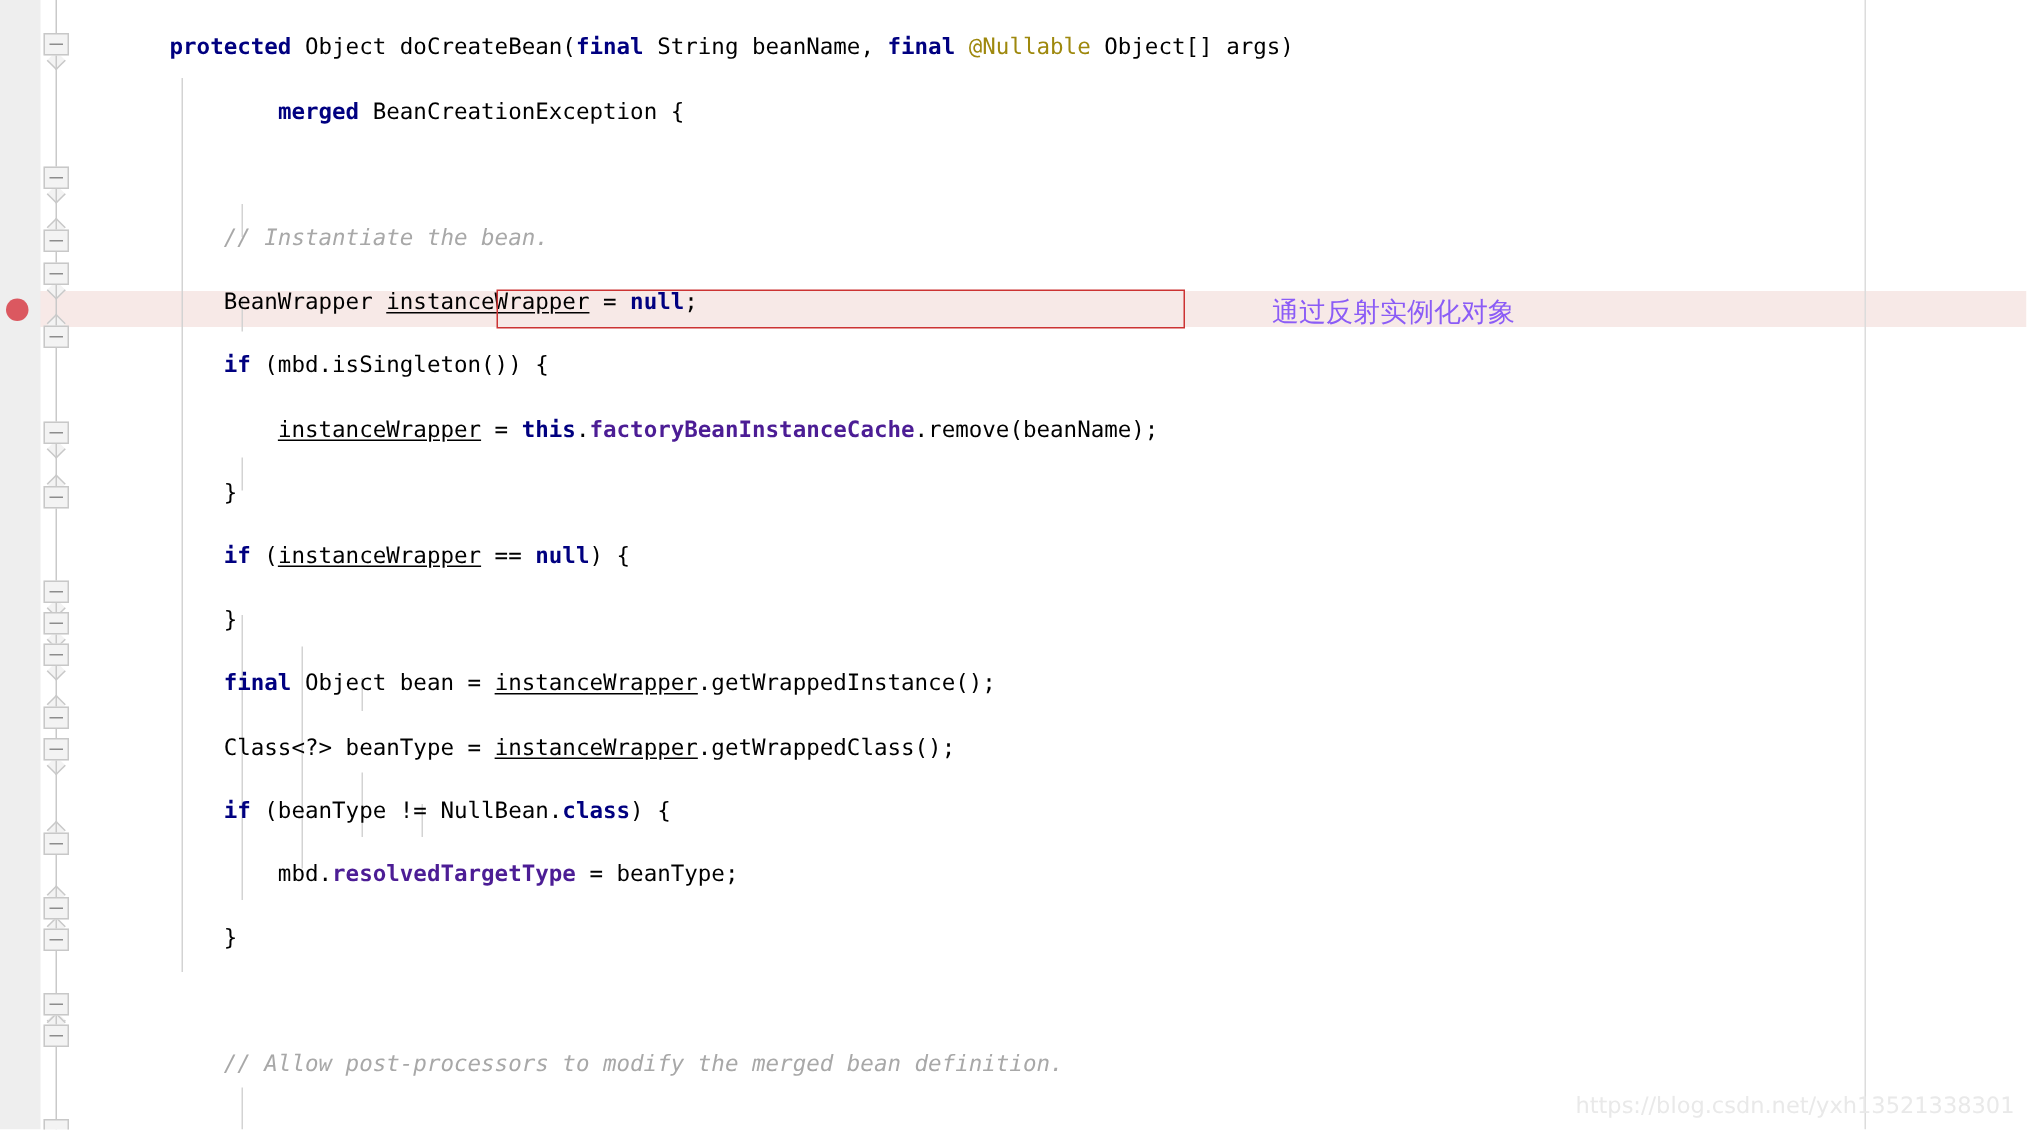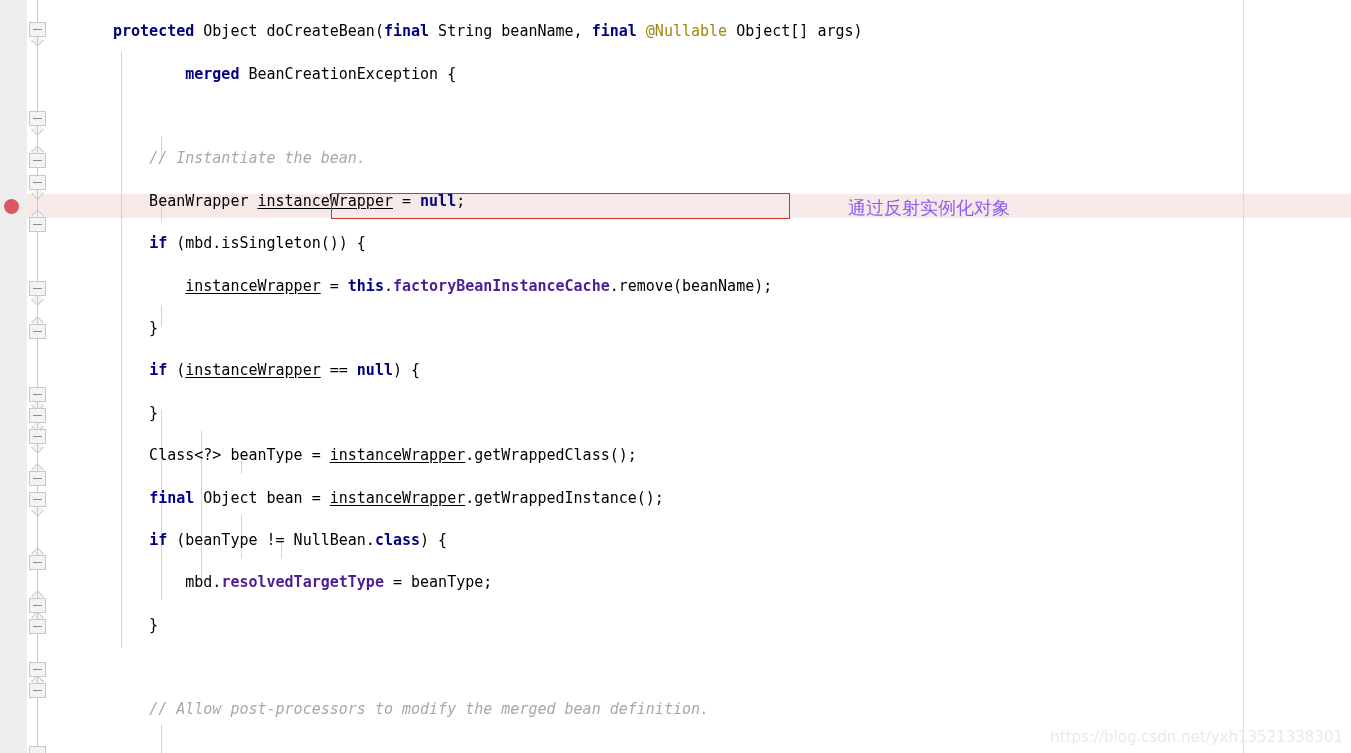--- a/index.html
+++ b/index.html
@@ -240,22 +240,22 @@
 <span class="ln"><span class="kw">protected</span> Object doCreateBean(<span class="kw">final</span> String beanName, <span class="kw">final</span> <span class="ann">@Nullable</span> Object[] args)</span>
 <span class="ln">        <span class="kw">merged</span> BeanCreationException {</span>
 <span class="ln"> </span>
 <span class="ln">    <span class="cmt">// Instantiate the bean.</span></span>
 <span class="ln">    BeanWrapper <span class="lvar">instanceWrapper</span> = <span class="kw">null</span>;</span>
 <span class="ln">    <span class="kw">if</span> (mbd.isSingleton()) {</span>
 <span class="ln">        <span class="lvar">instanceWrapper</span> = <span class="kw">this</span>.<span class="fld">factoryBeanInstanceCache</span>.remove(beanName);</span>
 <span class="ln">    }</span>
 <span class="ln">    <span class="kw">if</span> (<span class="lvar">instanceWrapper</span> == <span class="kw">null</span>) {</span>
 <span class="ln">    }</span>
+<span class="ln">    <span class="kw">final</span> Object bean = <span class="lvar">instanceWrapper</span>.getWrappedInstance();</span>
 <span class="ln">    Class&lt;?&gt; beanType = <span class="lvar">instanceWrapper</span>.getWrappedClass();</span>
-<span class="ln">    <span class="kw">final</span> Object bean = <span class="lvar">instanceWrapper</span>.getWrappedInstance();</span>
 <span class="ln">    <span class="kw">if</span> (beanType != NullBean.<span class="kw">class</span>) {</span>
 <span class="ln">        mbd.<span class="fld">resolvedTargetType</span> = beanType;</span>
 <span class="ln">    }</span>
 <span class="ln"> </span>
 <span class="ln">    <span class="cmt">// Allow post-processors to modify the merged bean definition.</span></span>
 
 
 
 
 

